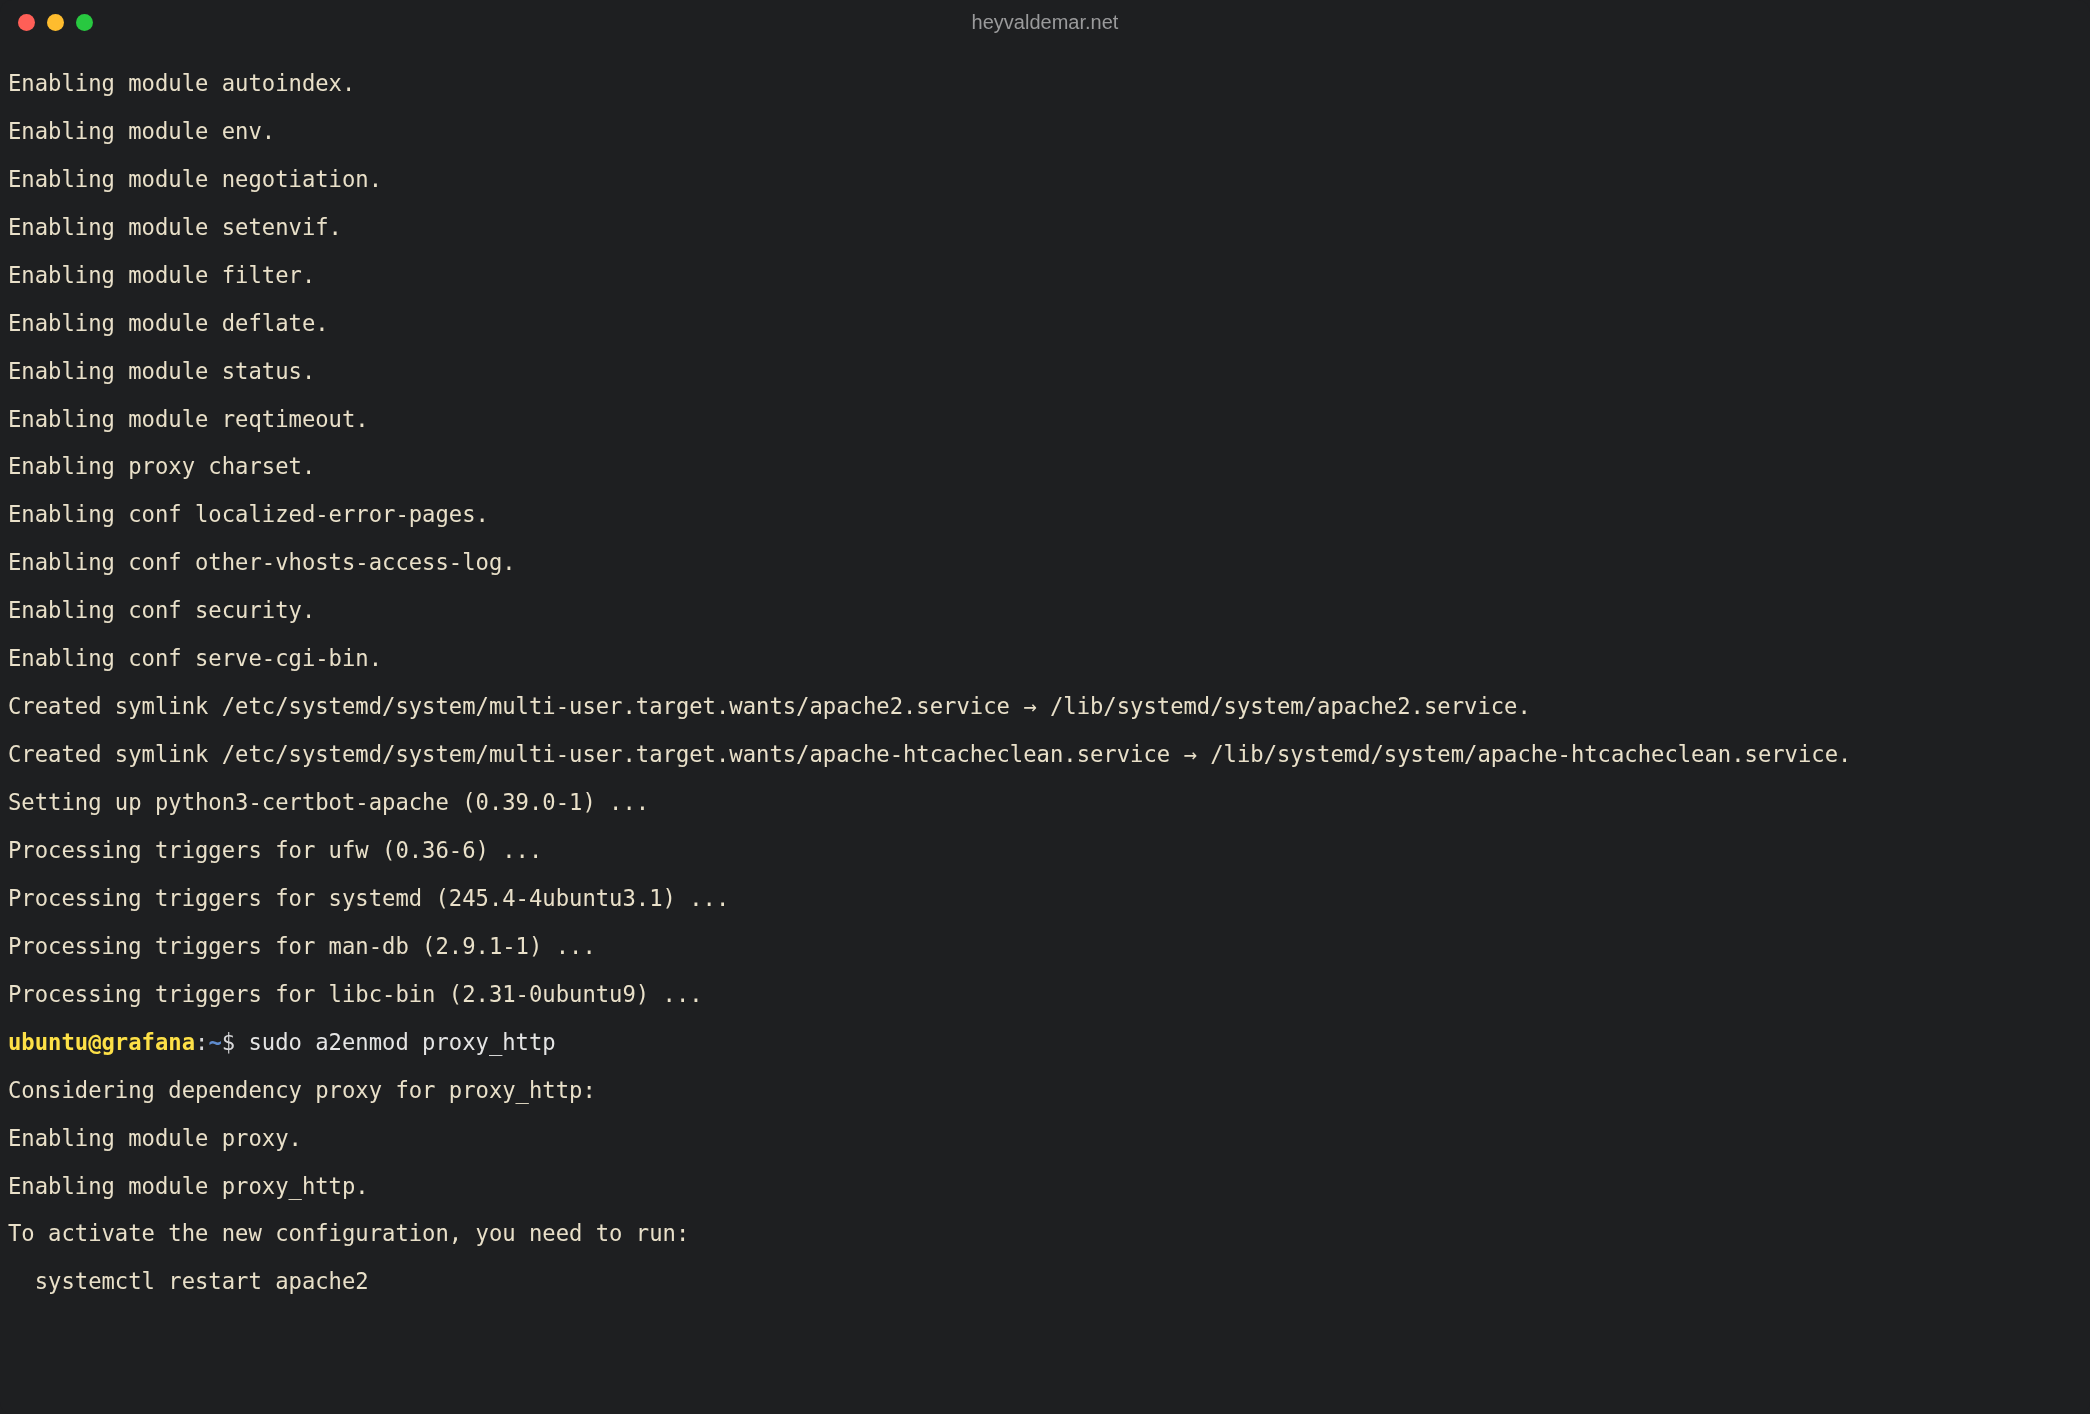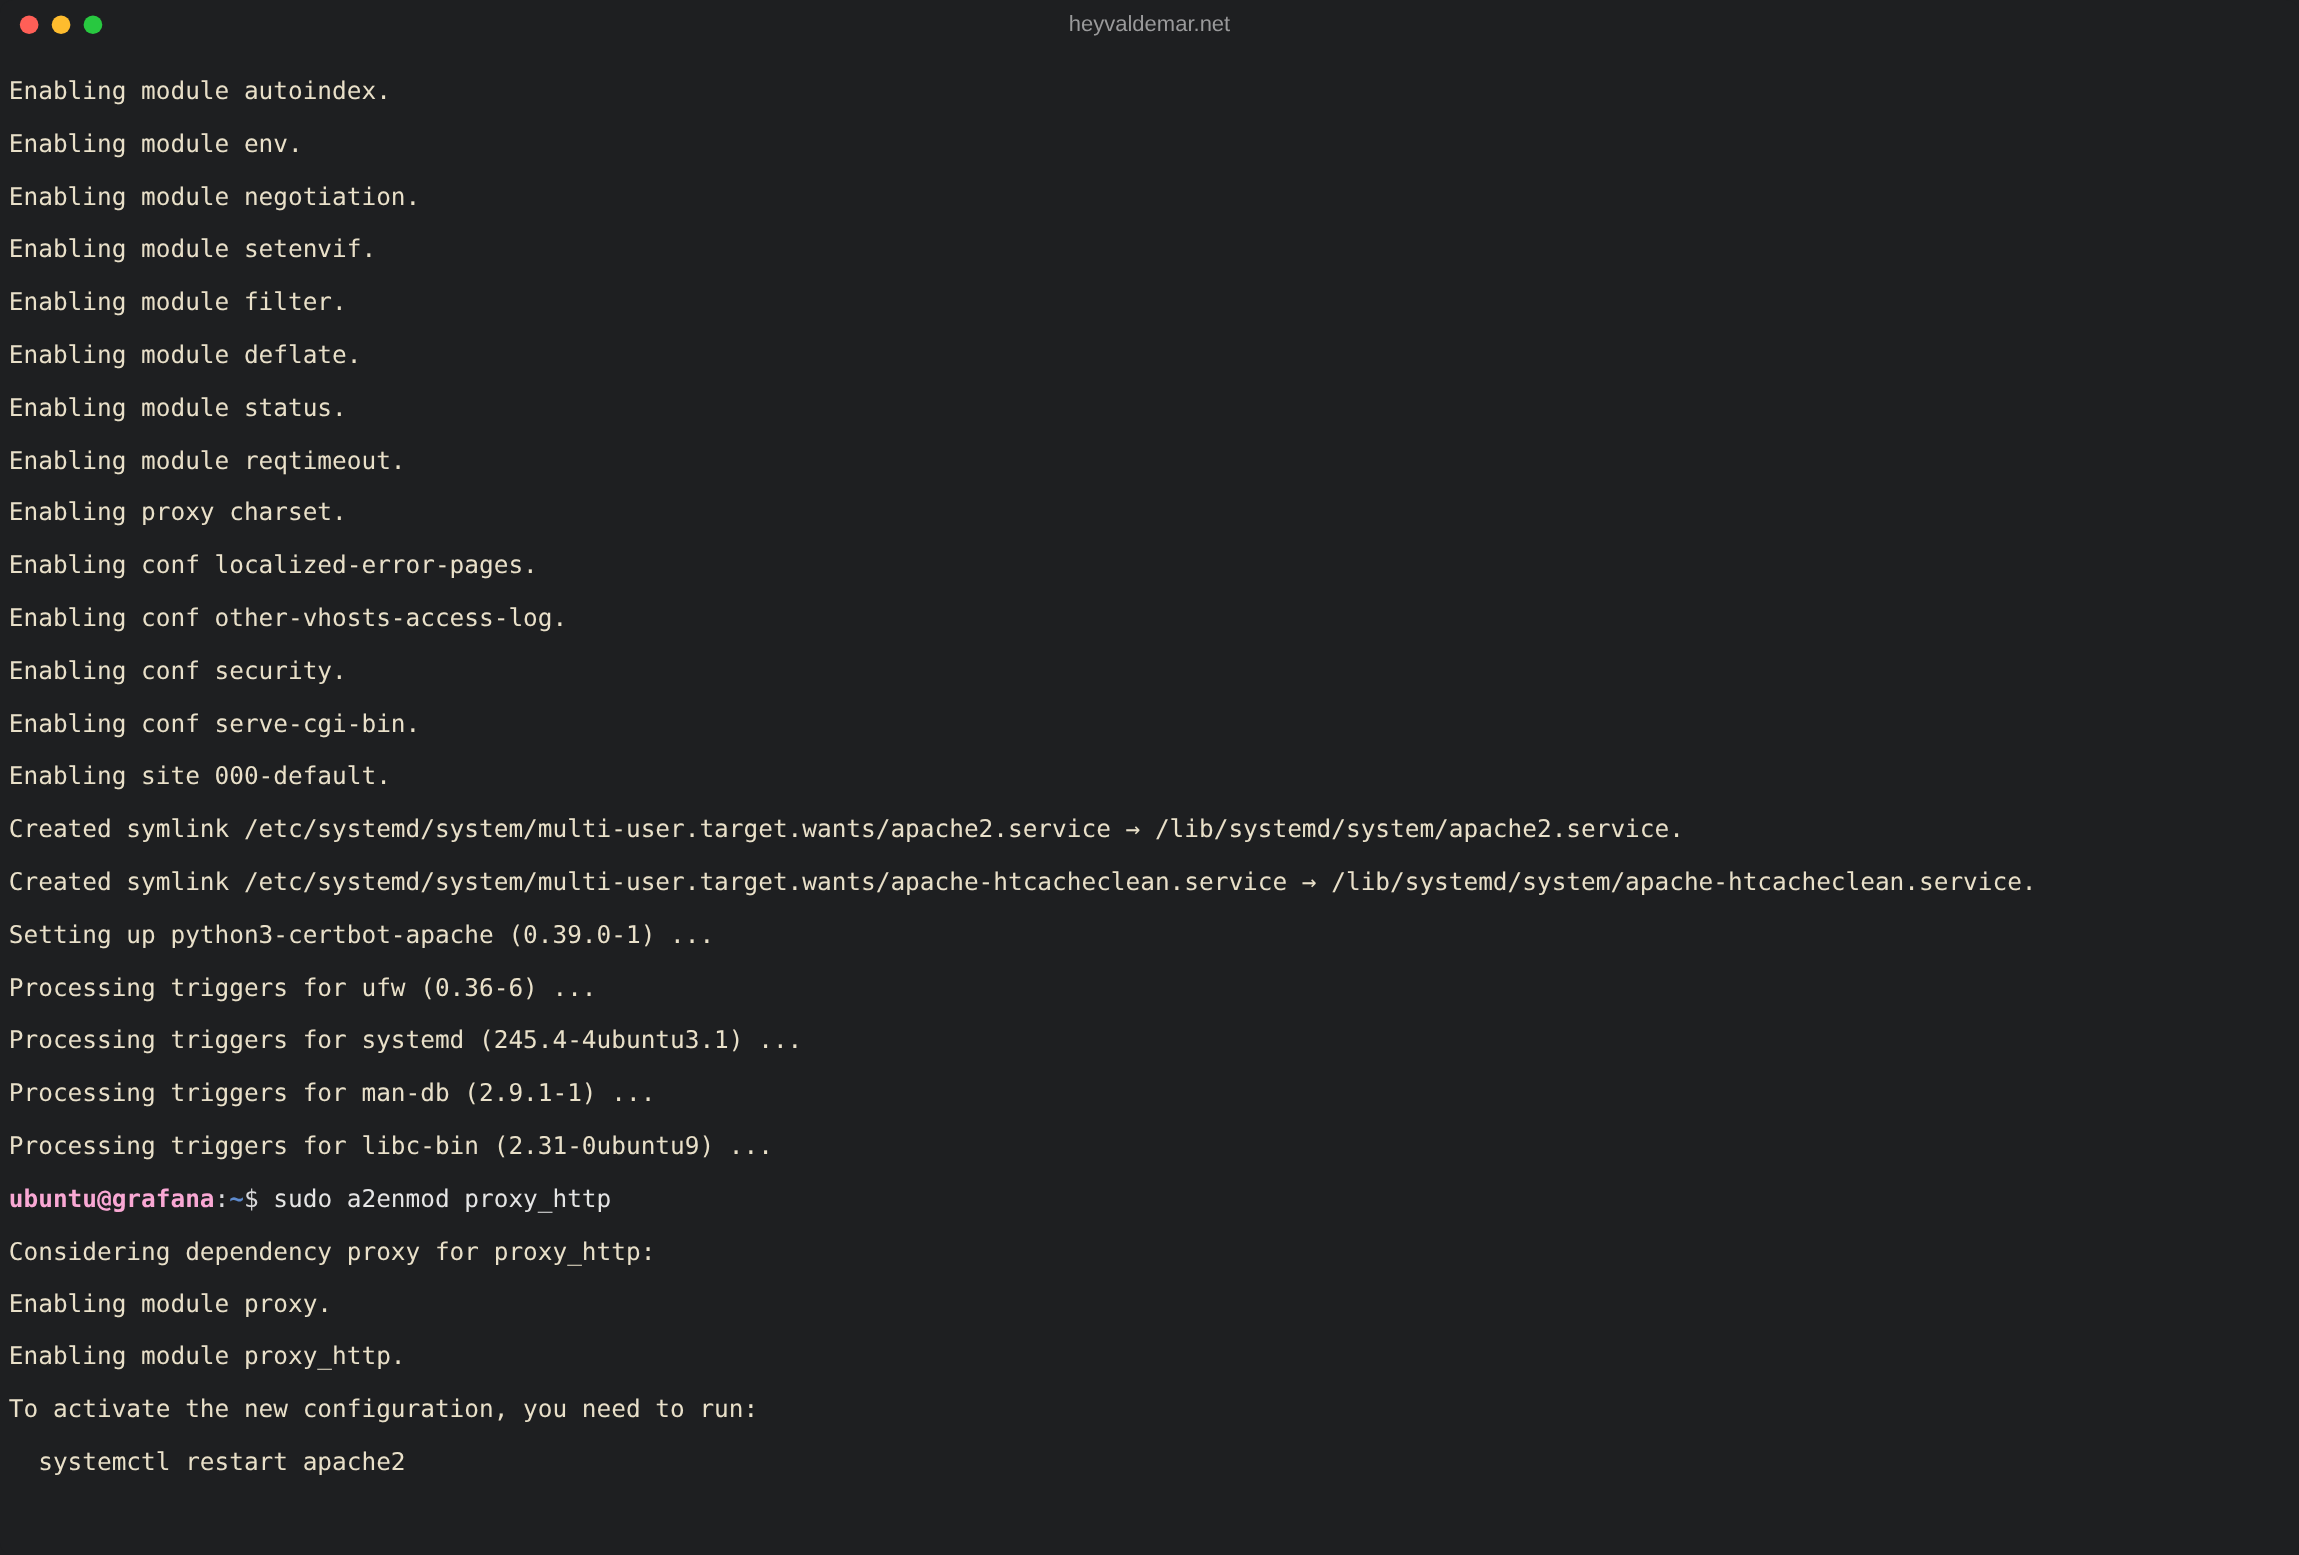--- a/index.html
+++ b/index.html
@@ -50,21 +50,21 @@
       flex: 1;
       padding: 4px 8px 8px 8px;
       font-size: 22.2px;
       line-height: 1.08;
       color: #e9e0c9;
       white-space: pre-wrap;
       word-break: break-all;
       overflow: hidden;
     }
     .line { display: block; }
-    .prompt-user { color: #f9a8d4; font-weight: bold; }
+    .prompt-user { color: #fde047; font-weight: bold; }
     .prompt-sep { color: #d7d7d9; }
     .prompt-path { color: #5e8bce; font-weight: bold; }
     .prompt-dollar { color: #d7d7d9; }
     .cmd { color: #e5e5e5; }
   </style>
 </head>
 <body>
 
 <div class="window">
   <div class="titlebar">
@@ -83,21 +83,20 @@
 <span class="line">Enabling module setenvif.</span>
 <span class="line">Enabling module filter.</span>
 <span class="line">Enabling module deflate.</span>
 <span class="line">Enabling module status.</span>
 <span class="line">Enabling module reqtimeout.</span>
 <span class="line">Enabling proxy charset.</span>
 <span class="line">Enabling conf localized-error-pages.</span>
 <span class="line">Enabling conf other-vhosts-access-log.</span>
 <span class="line">Enabling conf security.</span>
 <span class="line">Enabling conf serve-cgi-bin.</span>
-<span class="line">Enabling site 000-default.</span>
 <span class="line">Created symlink /etc/systemd/system/multi-user.target.wants/apache2.service → /lib/systemd/system/apache2.service.</span>
 <span class="line">Created symlink /etc/systemd/system/multi-user.target.wants/apache-htcacheclean.service → /lib/systemd/system/apache-htcacheclean.service.</span>
 <span class="line">Setting up python3-certbot-apache (0.39.0-1) ...</span>
 <span class="line">Processing triggers for ufw (0.36-6) ...</span>
 <span class="line">Processing triggers for systemd (245.4-4ubuntu3.1) ...</span>
 <span class="line">Processing triggers for man-db (2.9.1-1) ...</span>
 <span class="line">Processing triggers for libc-bin (2.31-0ubuntu9) ...</span>
 <span class="line"><span class="prompt-user">ubuntu@grafana</span><span class="prompt-sep">:</span><span class="prompt-path">~</span><span class="prompt-dollar">$</span><span class="cmd"> sudo a2enmod proxy_http</span></span>
 <span class="line">Considering dependency proxy for proxy_http:</span>
 <span class="line">Enabling module proxy.</span>

